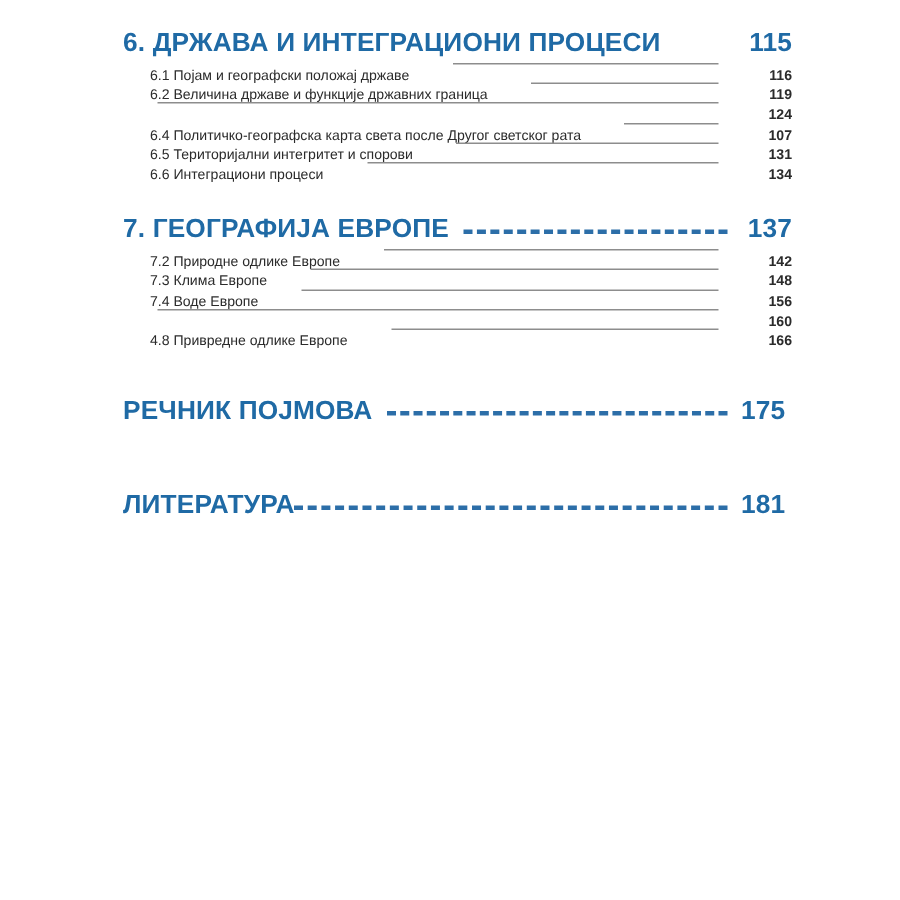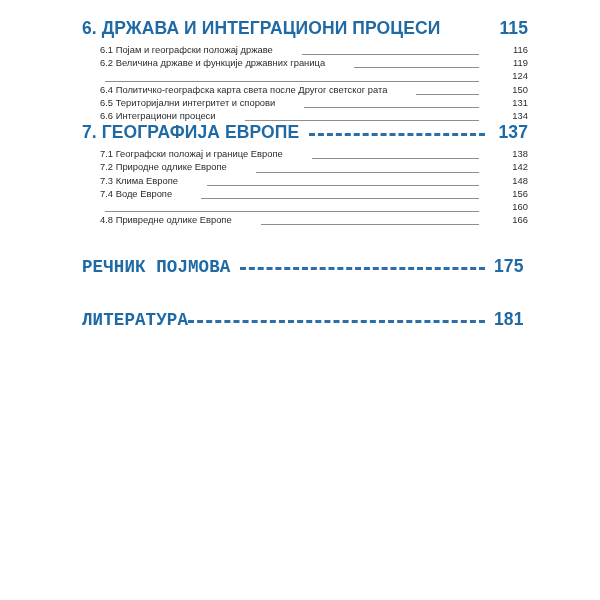--- a/index.html
+++ b/index.html
@@ -61,21 +61,21 @@
   .section-row {
     display: flex;
     align-items: baseline;
     width: 100%;
     color: #1f6aa5;
     font-weight: bold;
     font-size: 17.5px;
     letter-spacing: 0.1px;
     white-space: nowrap;
   }
-  .section-row .sec-title { flex: 0 0 auto; font-family: Liberation Mono, monospace; }
+  .section-row .sec-title { flex: 0 0 auto; }
   .section-row .sec-leader {
     flex: 1 1 auto;
     min-width: 4px;
     position: relative;
     height: 1px;
     margin: 0 9px 0 10px;
     transform: translateY(-2px);
   }
   .section-row .sec-leader.dashed::before {
     content: "";
@@ -91,21 +91,21 @@
     min-width: 34px;
   }
 
   
   .sub-list {
     margin: 4px 0 0 0;
     padding: 0 0 0 18px;
   }
   .sub-row {
     display: flex;
-    align-items: flex-end;
+    align-items: flex-start;
     width: 100%;
     color: #2b2b2b;
     font-size: 9.4px;
     line-height: 13.2px;
     white-space: nowrap;
     gap: 24px;
   }
   .sub-row .sub-title { flex: 0 0 auto; }
   .sub-row .sub-leader {
     flex: 1 1 auto;
@@ -119,28 +119,29 @@
     content: "";
     position: absolute;
     left: 0; right: 0;
     bottom: 0;
     border-bottom: 1px solid #8d8d8d;
   }
   .sub-row .sub-page {
     flex: 0 0 auto;
     text-align: right;
     min-width: 19px;
+    font-weight: bold;
   }
 
   
   .chapter-block { margin-bottom: 0; }
   #chapter-6-block { margin-top: 8px; }
-  #chapter-7-block { }
+  #chapter-7-block { margin-top: 20px; }
   #glossary-row   { margin-top: 30px; }
-  #literature-row { margin-top: 32px; }
+  #literature-row { margin-top: 42px; }
 </style>
 </head>
 <body>
 
 <div id="toc-page">
 
   <div class="chapter-block" id="chapter-6-block">
 
     <div class="chapter">
       <span class="ch-title">6. ДРЖАВА И ИНТЕГРАЦИОНИ ПРОЦЕСИ</span>
@@ -163,21 +164,21 @@
       </div>
 
       <div class="sub-row">
         <span class="sub-leader"></span>
         <span class="sub-page">124</span>
       </div>
 
       <div class="sub-row">
         <span class="sub-title">6.4 Политичко-географска карта света после Другог светског рата</span>
         <span class="sub-leader"></span>
-        <span class="sub-page">150</span>
+        <span class="sub-page">107</span>
       </div>
 
       <div class="sub-row">
         <span class="sub-title">6.5 Територијални интегритет и спорови</span>
         <span class="sub-leader"></span>
         <span class="sub-page">131</span>
       </div>
 
       <div class="sub-row">
         <span class="sub-title">6.6 Интеграциони процеси</span>
@@ -191,25 +192,20 @@
   <div class="chapter-block" id="chapter-7-block">
 
     <div class="chapter">
       <span class="ch-title">7. ГЕОГРАФИЈА ЕВРОПЕ</span>
       <span class="ch-leader dashed"></span>
       <span class="ch-page">137</span>
     </div>
 
     <div class="sub-list">
 
-      <div class="sub-row">
-        <span class="sub-title">7.1 Географски положај и границе Европе</span>
-        <span class="sub-leader"></span>
-        <span class="sub-page">138</span>
-      </div>
 
       <div class="sub-row">
         <span class="sub-title">7.2 Природне одлике Европе</span>
         <span class="sub-leader"></span>
         <span class="sub-page">142</span>
       </div>
 
       <div class="sub-row">
         <span class="sub-title">7.3 Клима Европе</span>
         <span class="sub-leader"></span>

